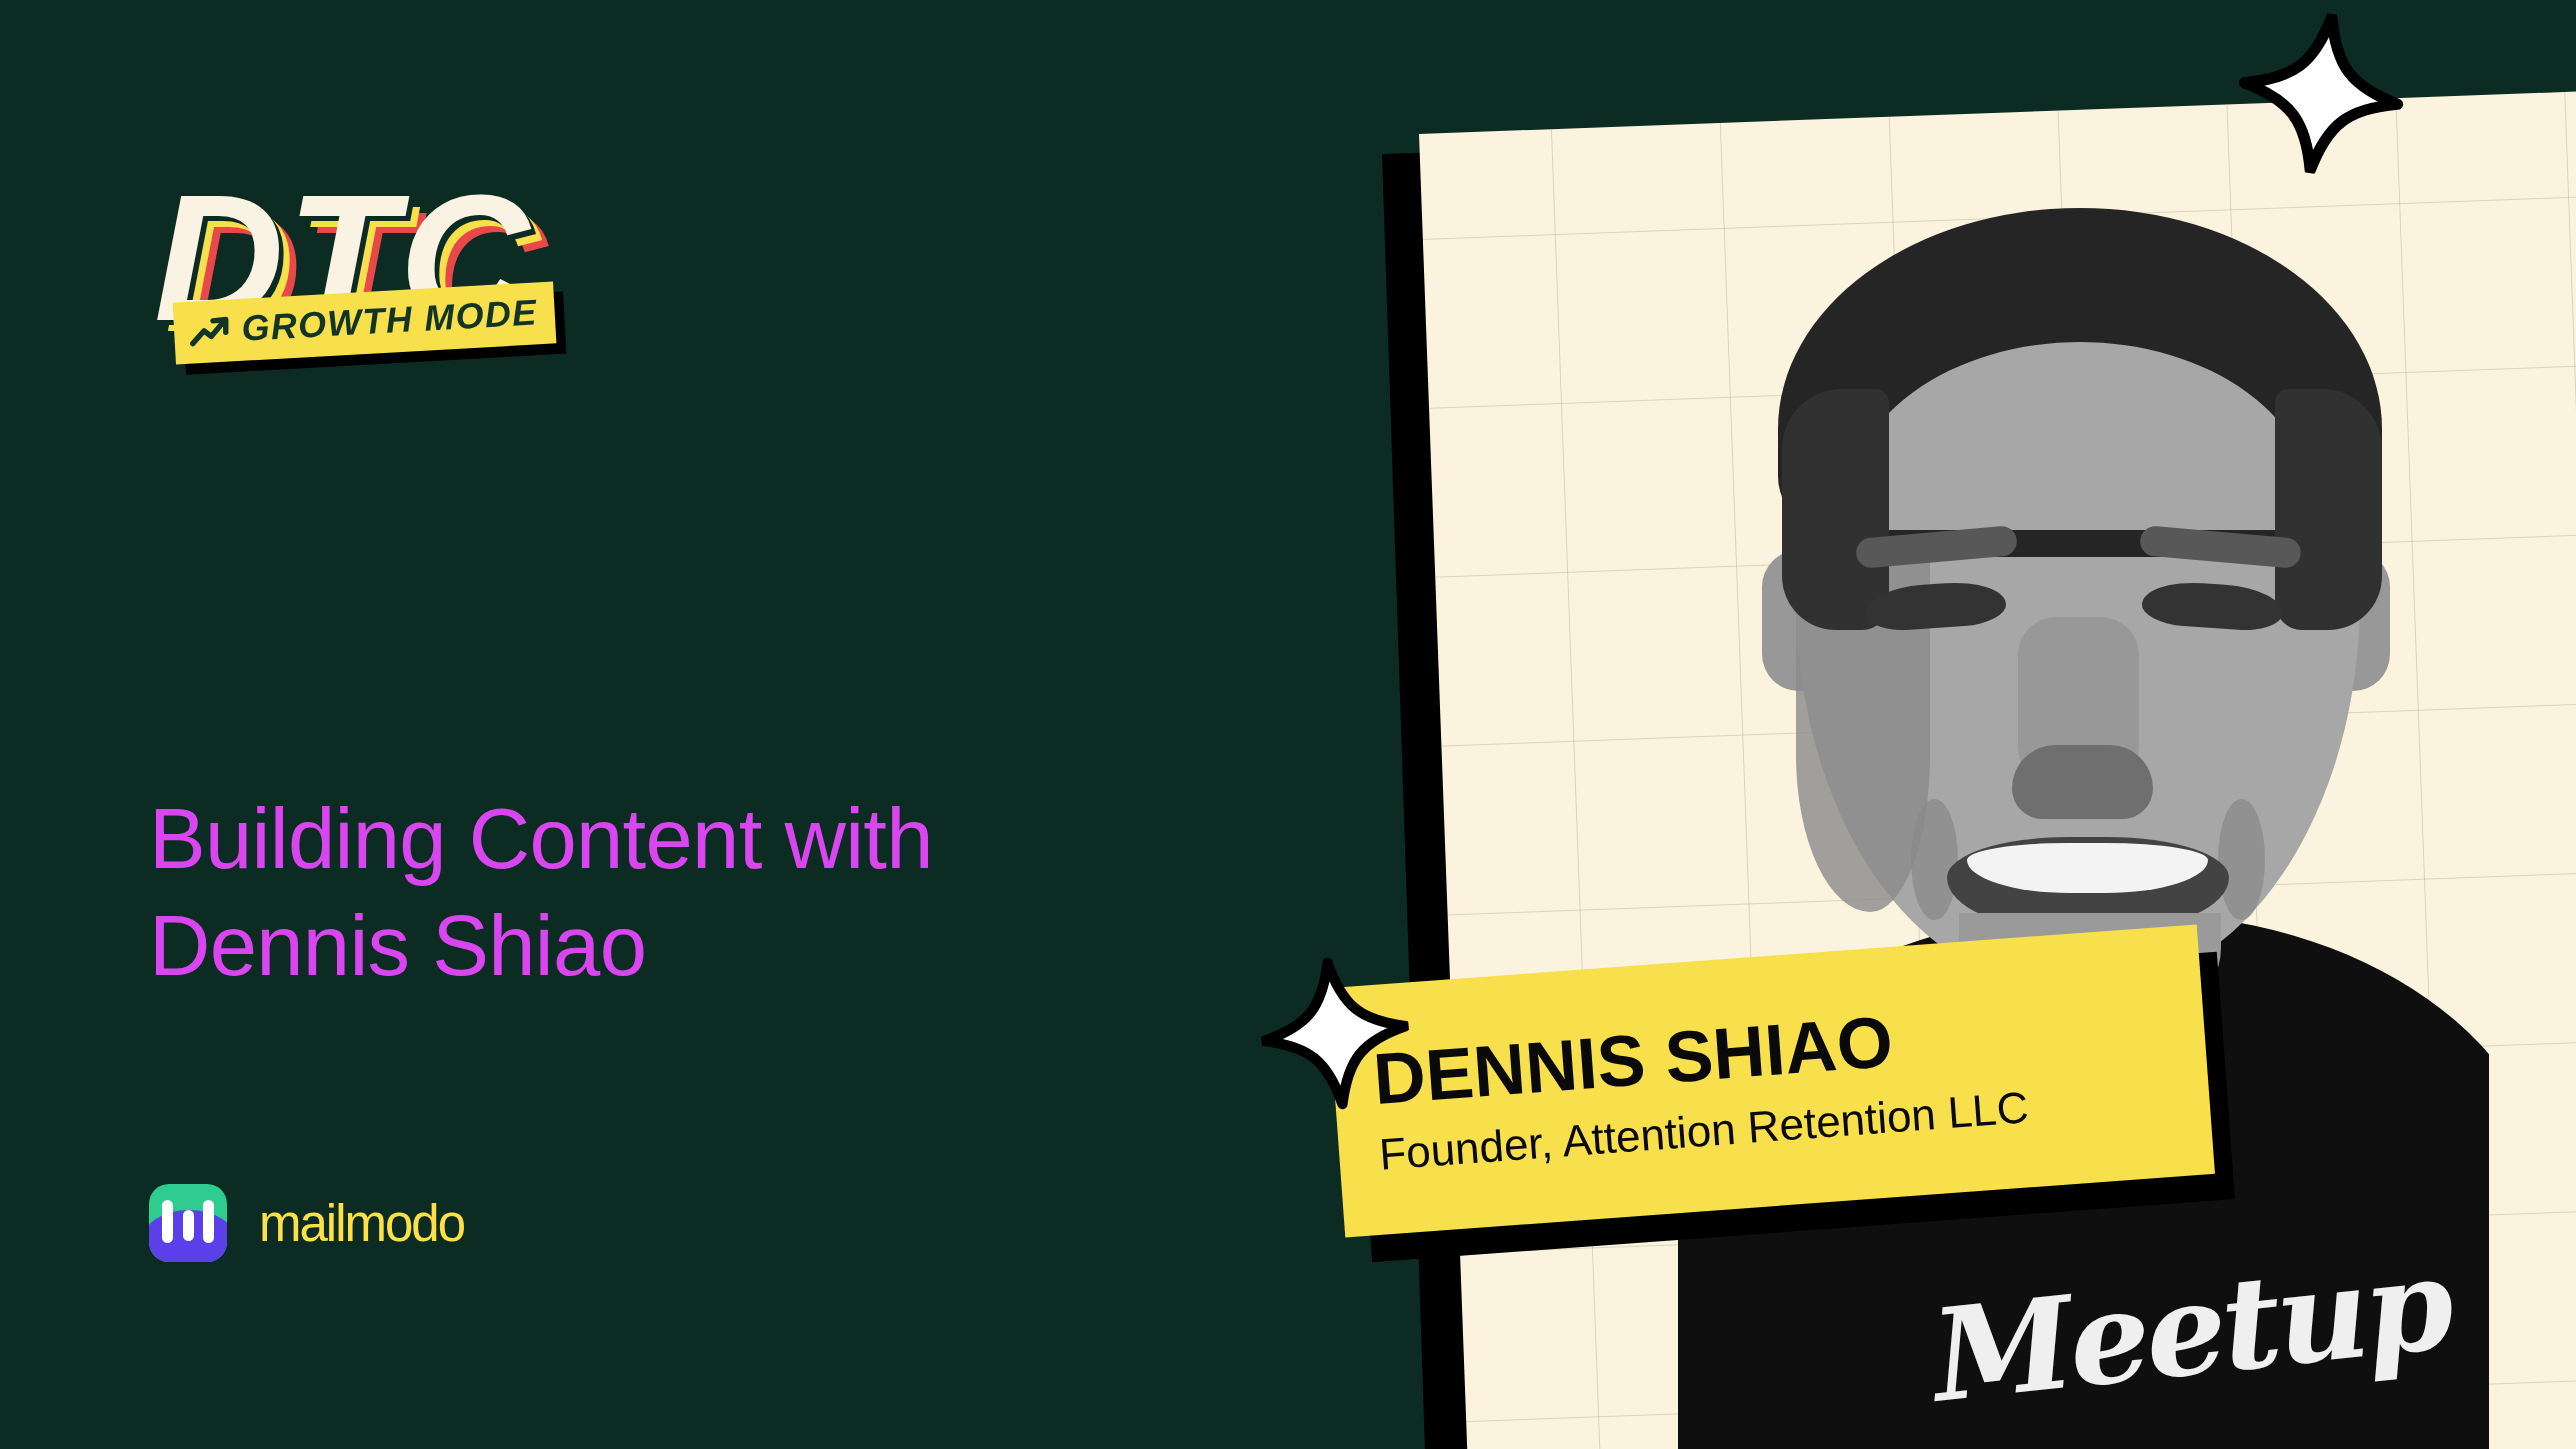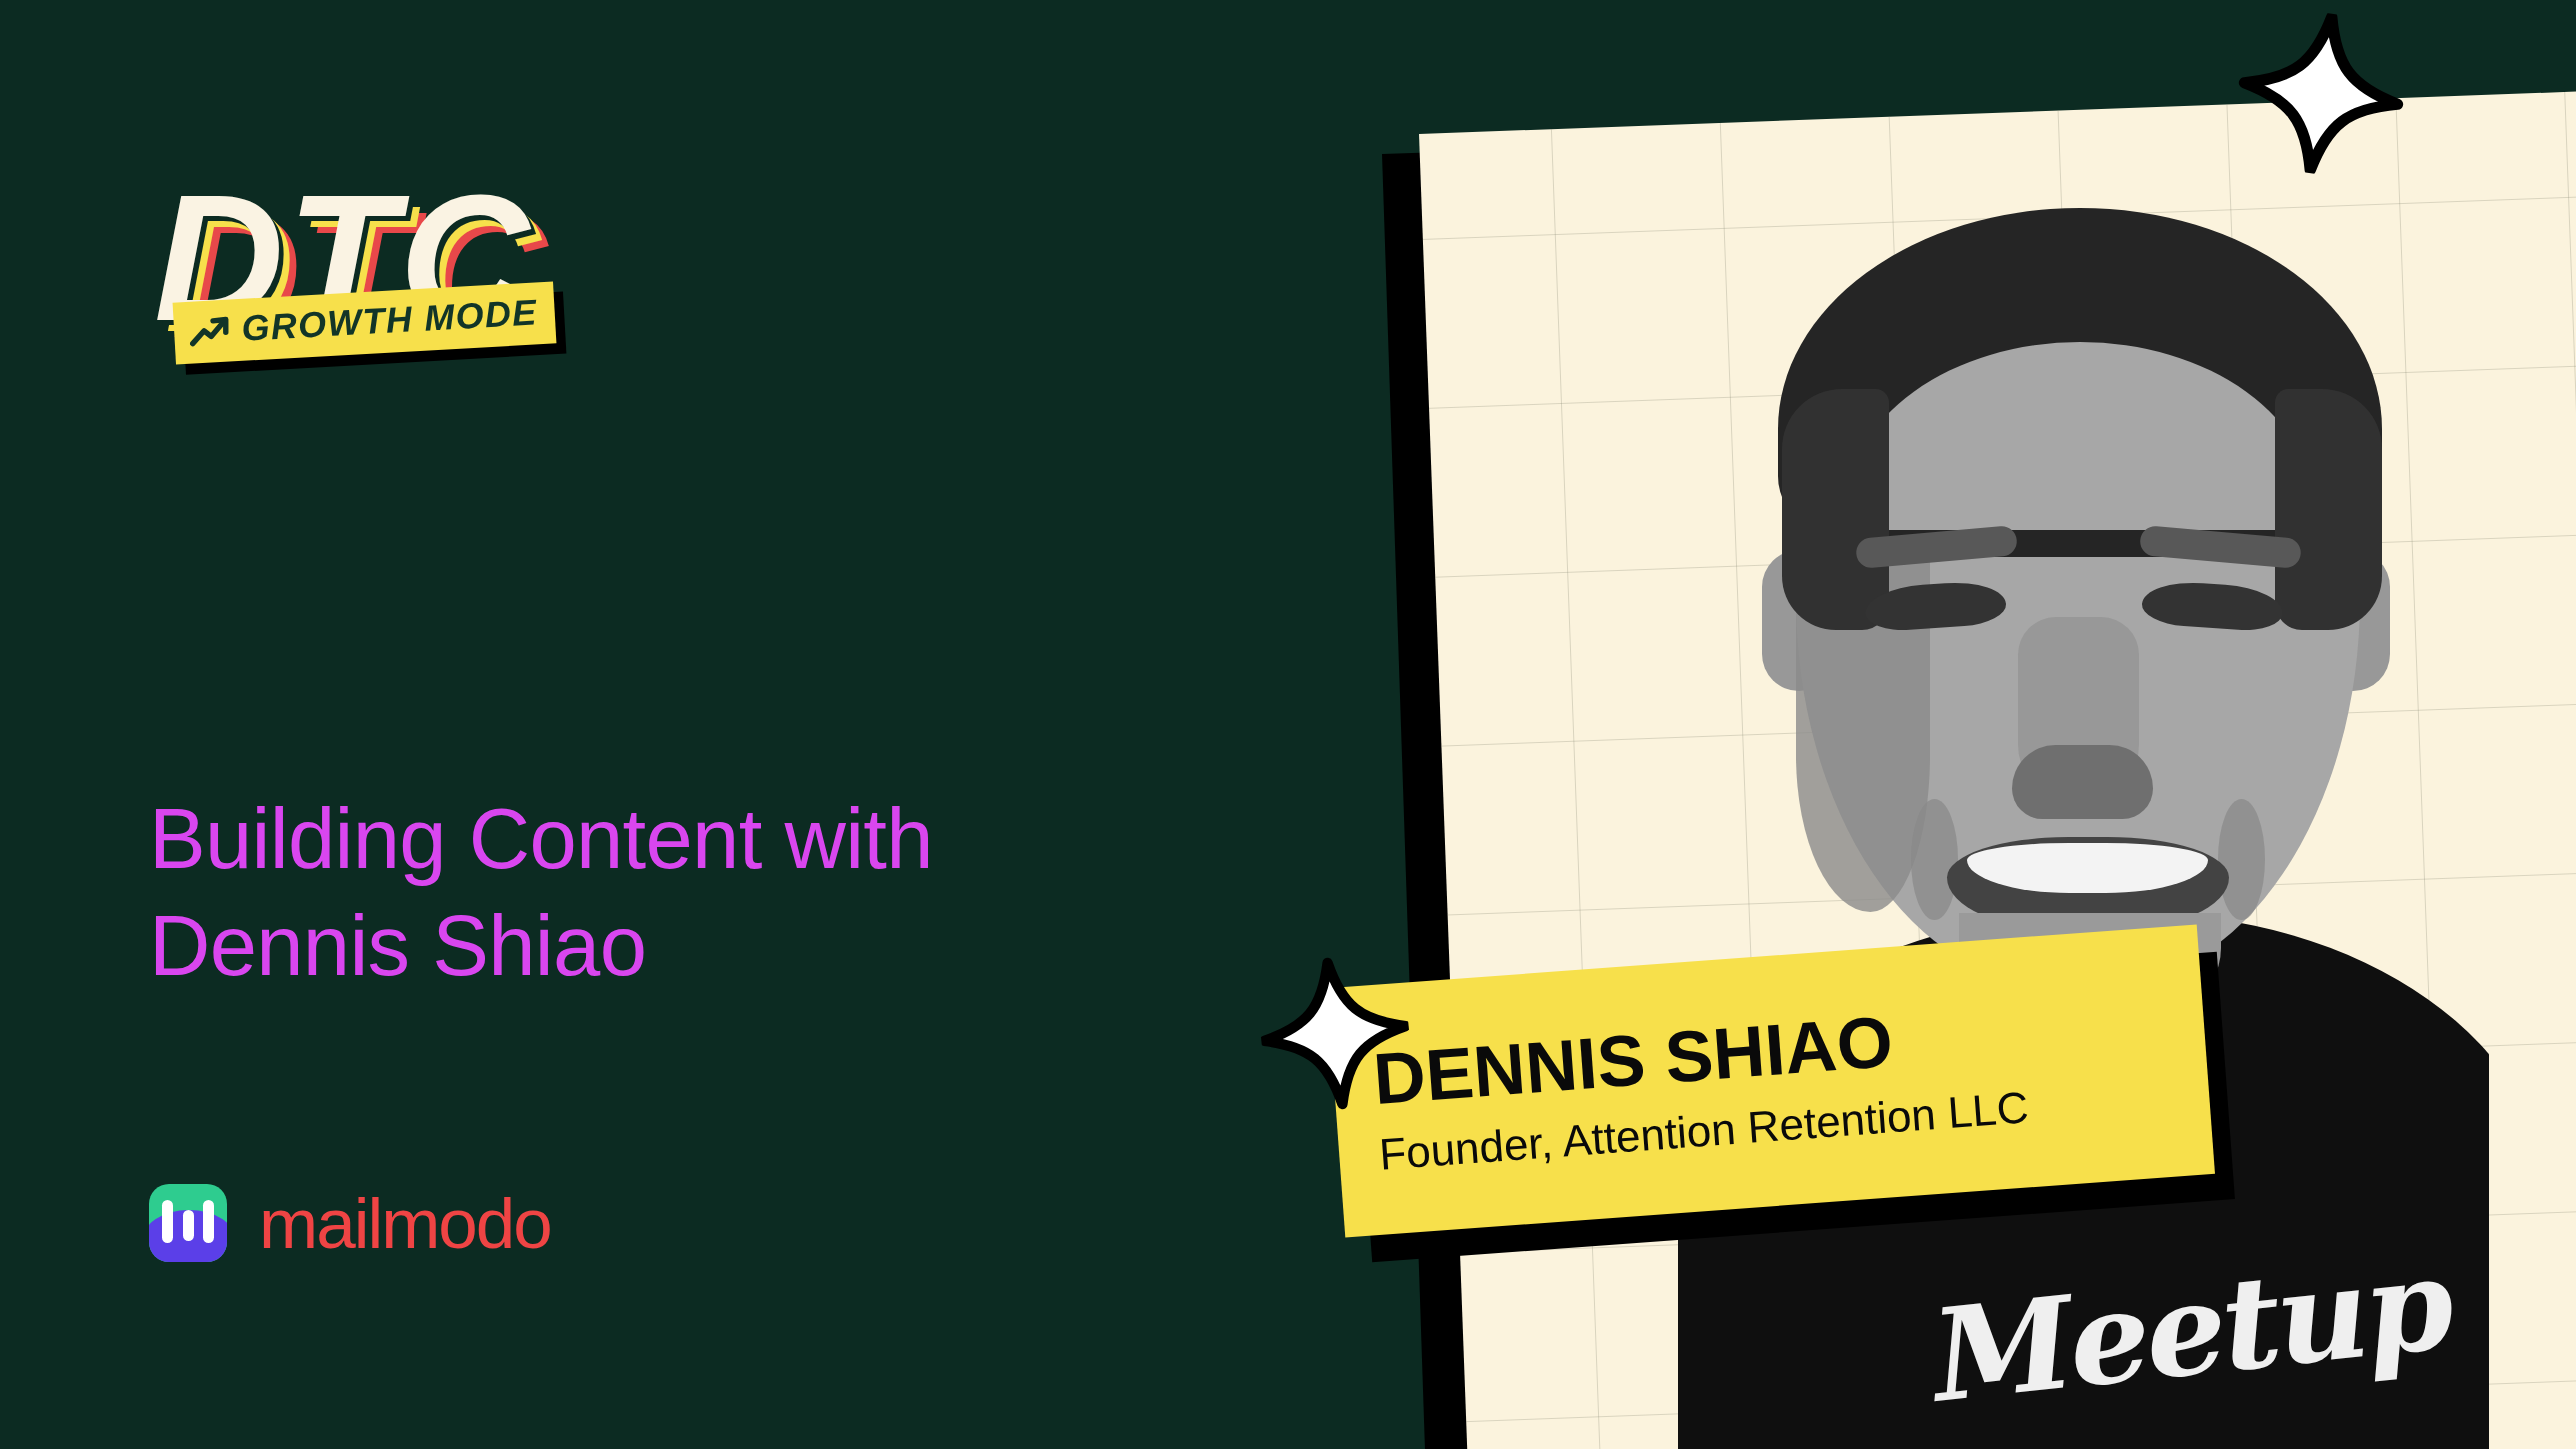--- a/index.html
+++ b/index.html
@@ -364,23 +364,23 @@
   }
   #mm-icon .bar {
     position: absolute;
     background: #ffffff;
     border-radius: 13.4px;
   }
   #mm-icon .bar1 { left: 12.7px; top: 16px;  width: 11.4px; height: 43px; }
   #mm-icon .bar2 { left: 34px; top: 25.5px;  width: 11.4px; height: 31px; }
   #mm-icon .bar3 { left: 54px; top: 16px;  width: 11.4px; height: 43px; }
   #mm-word {
-    font-size: 71px;
+    font-size: 51px;
     font-weight: normal;
-    color: #ef4444;
+    color: #fde047;
     letter-spacing: -2px;
     line-height: 1;
   }
 </style>
 </head>
 <body>
 
 <div id="stage">
 
   <div id="photo-panel">

